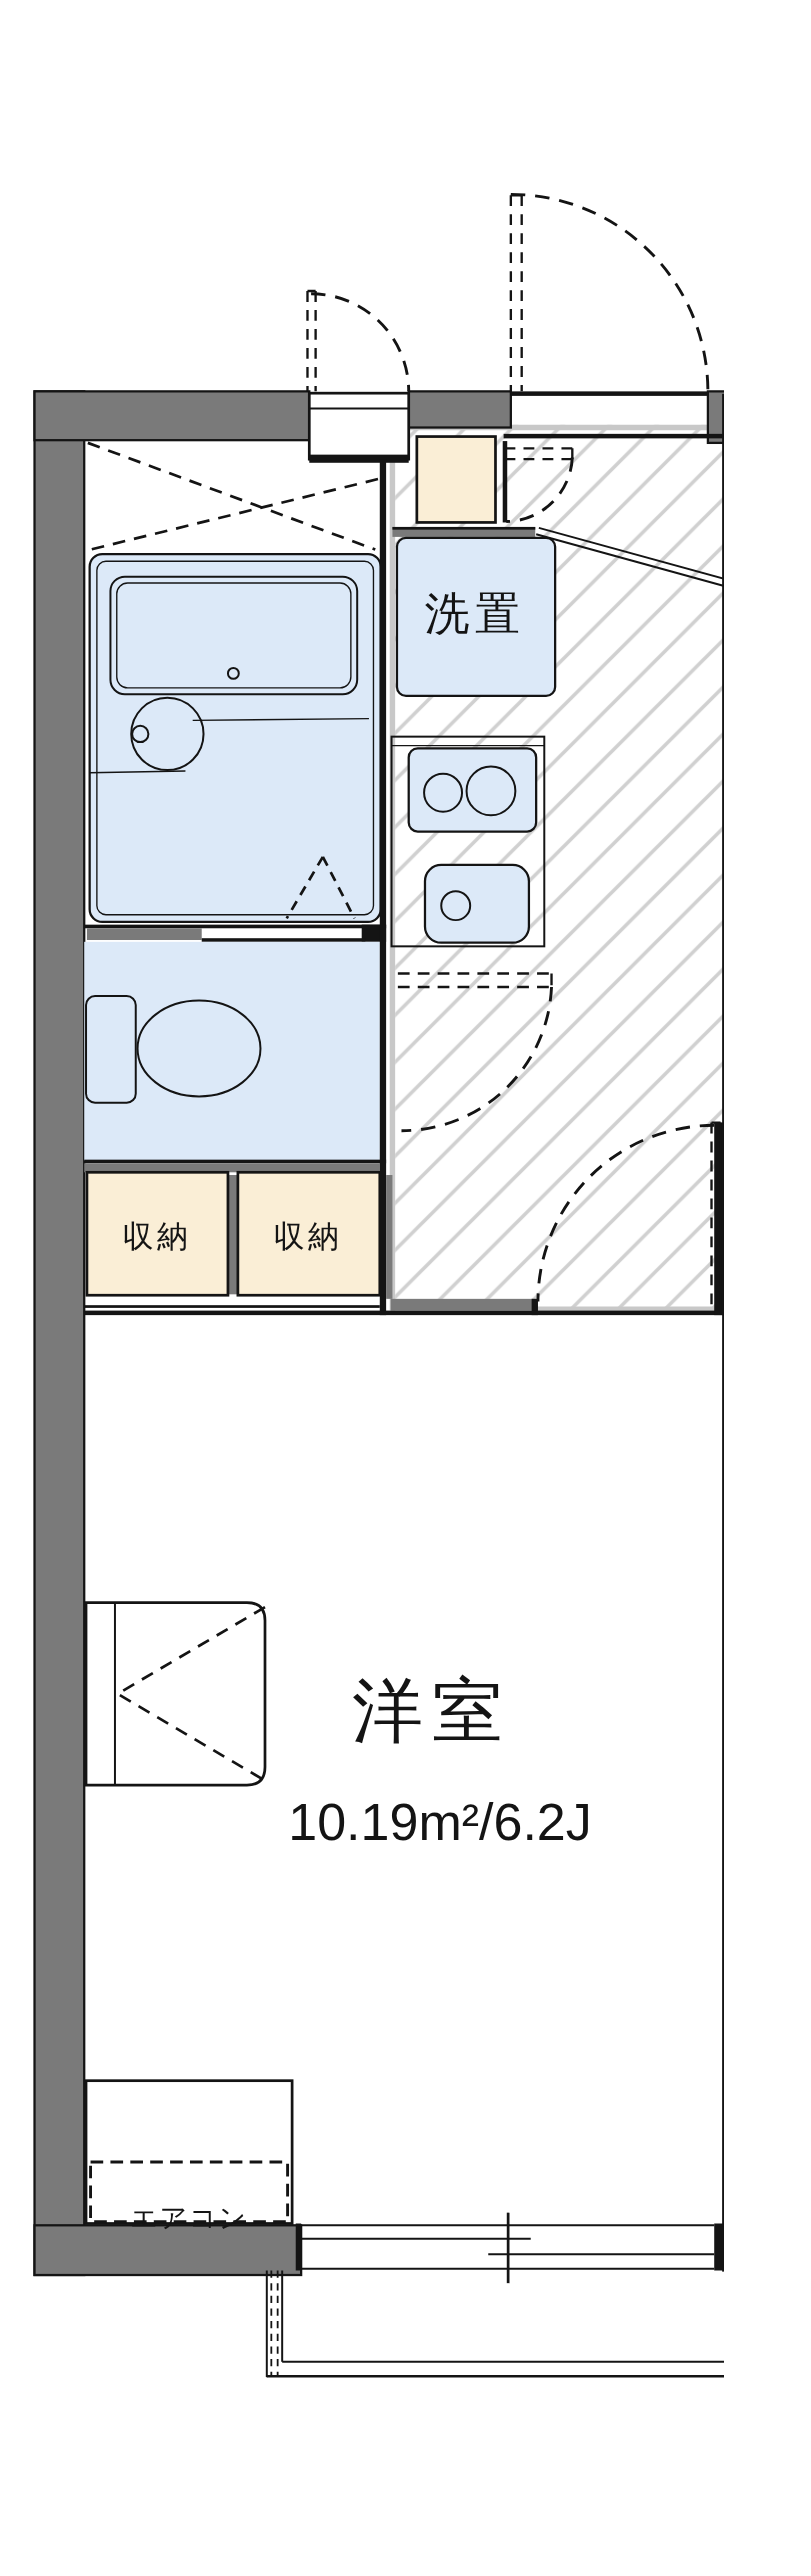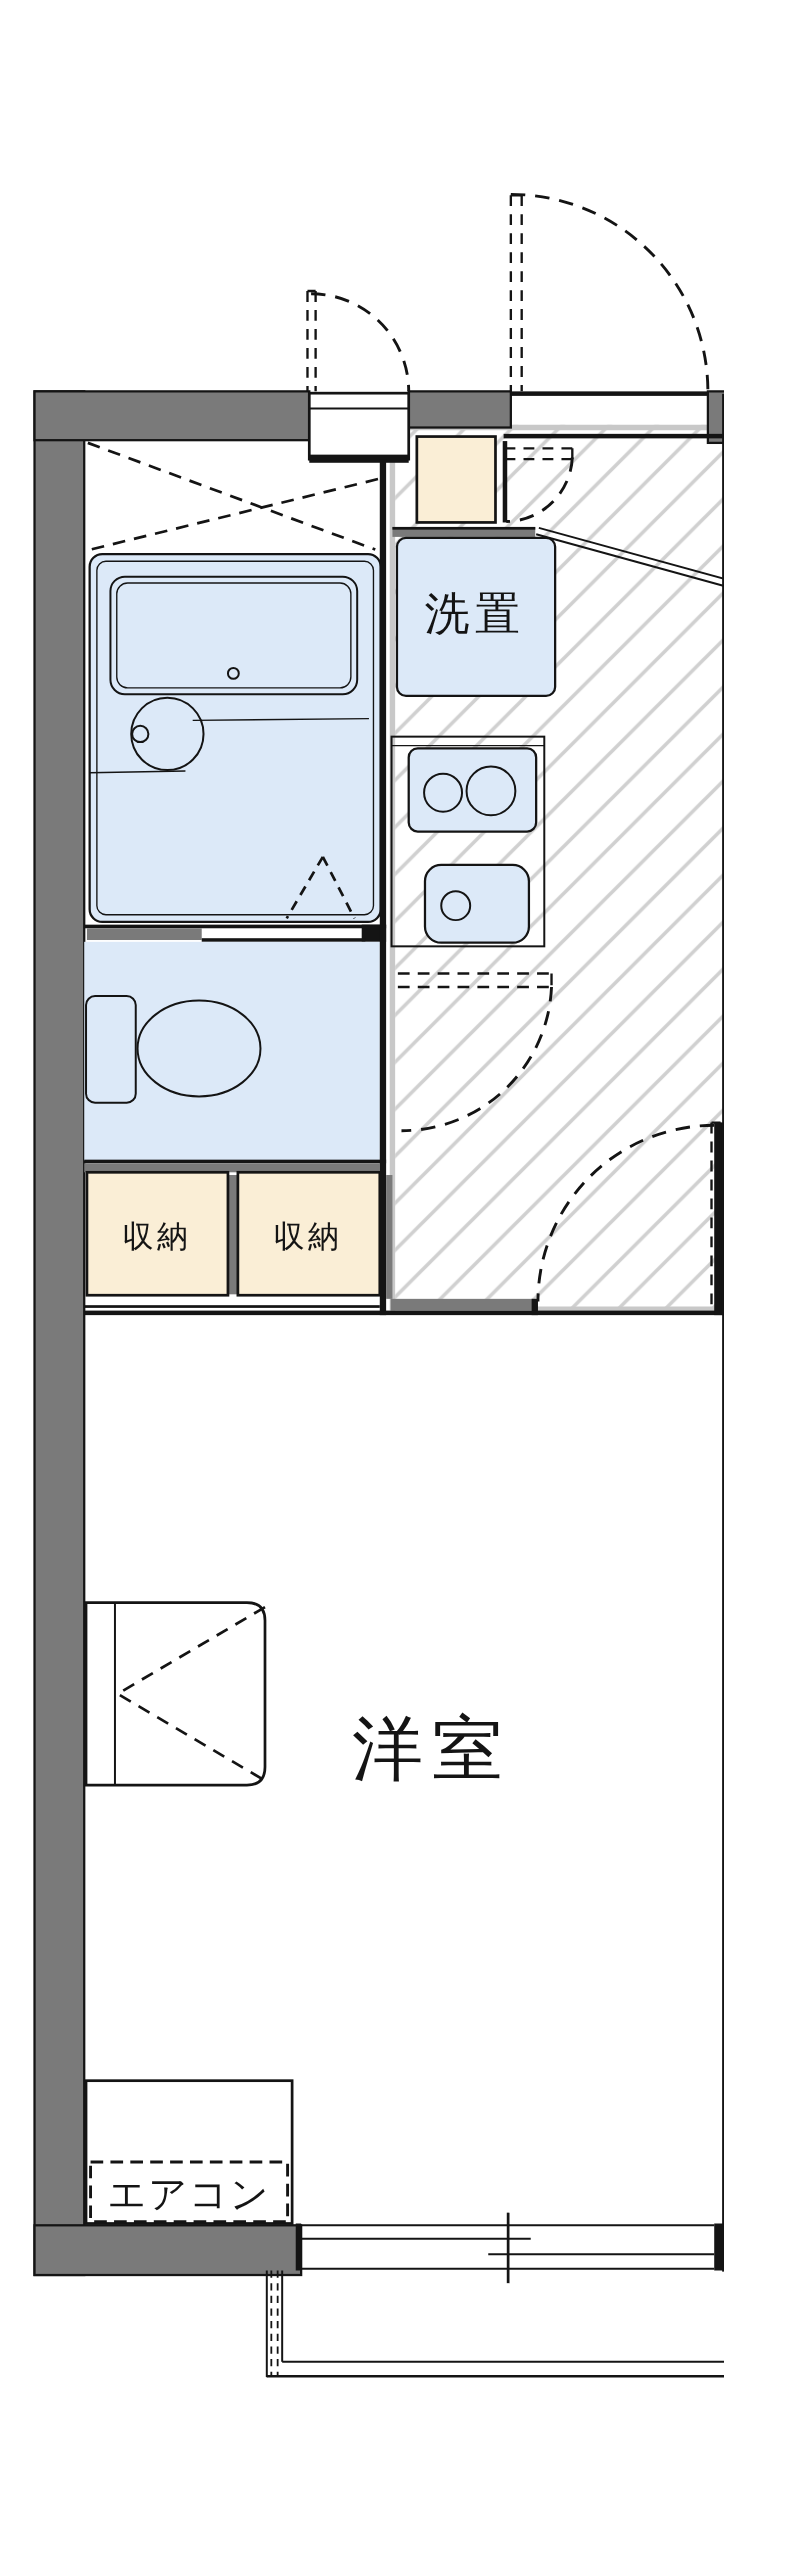--- a/index.html
+++ b/index.html
@@ -27,21 +27,21 @@
   .dpan{stroke:var(--line);stroke-width:2.6;fill:none;stroke-dasharray:13 9;}
   .dac{stroke:var(--line);stroke-width:3.2;fill:none;stroke-dasharray:14 8;}
   .dpart{stroke:var(--line);stroke-width:2;fill:none;stroke-dasharray:8 6;}
   .silver{stroke:var(--silver);fill:none;}
   .lbl{position:absolute;transform:translate(-50%,-50%);color:var(--line);
        white-space:nowrap;line-height:1;}
   .lbl-laundry{font-size:45px;letter-spacing:5.4px;}
   .lbl-storage{font-size:31px;letter-spacing:3.6px;}
   .lbl-room{font-size:71px;letter-spacing:9px;}
   .lbl-area{font-size:52px;}
-  .lbl-aircon{font-size:38px;letter-spacing:1.8px;}
+  .lbl-aircon{font-size:27px;letter-spacing:1.8px;margin-top:24px;}
 </style>
 </head>
 <body>
 
 <div id="plan">
   <svg width="812" height="2576" viewBox="0 0 898 2850">
     <defs>
       <pattern id="hatch" width="52" height="52" patternUnits="userSpaceOnUse">
         <path d="M0,52 L52,0 M-13,13 L13,-13 M39,65 L65,39" stroke="#d0d0d0" stroke-width="4"></path>
       </pattern>
@@ -223,16 +223,17 @@
         <line class="dpart" x1="816" y1="2512" x2="816" y2="2628"></line>
       </g>
       <line class="s2" x1="312" y1="2613" x2="808" y2="2613"></line>
       <line class="s3" x1="295" y1="2629" x2="820" y2="2629"></line>
     </g>
   </svg>
 
   <div class="lbl lbl-laundry" style="left:475px;top:613px;">洗置</div>
   <div class="lbl lbl-storage" style="left:157px;top:1236px;">収納</div>
   <div class="lbl lbl-storage" style="left:308px;top:1236px;">収納</div>
-  <div class="lbl lbl-room" style="left:432px;top:1748px;">洋室</div>
+  <div class="lbl lbl-room" style="left:432px;top:1710px;">洋室</div>
+  <div class="lbl lbl-area" style="left:440px;top:1822px;">10.19m²/6.2J</div>
   <div class="lbl lbl-aircon" style="left:189px;top:2194px;">エアコン</div>
 </div>
 
 
 </body></html>

